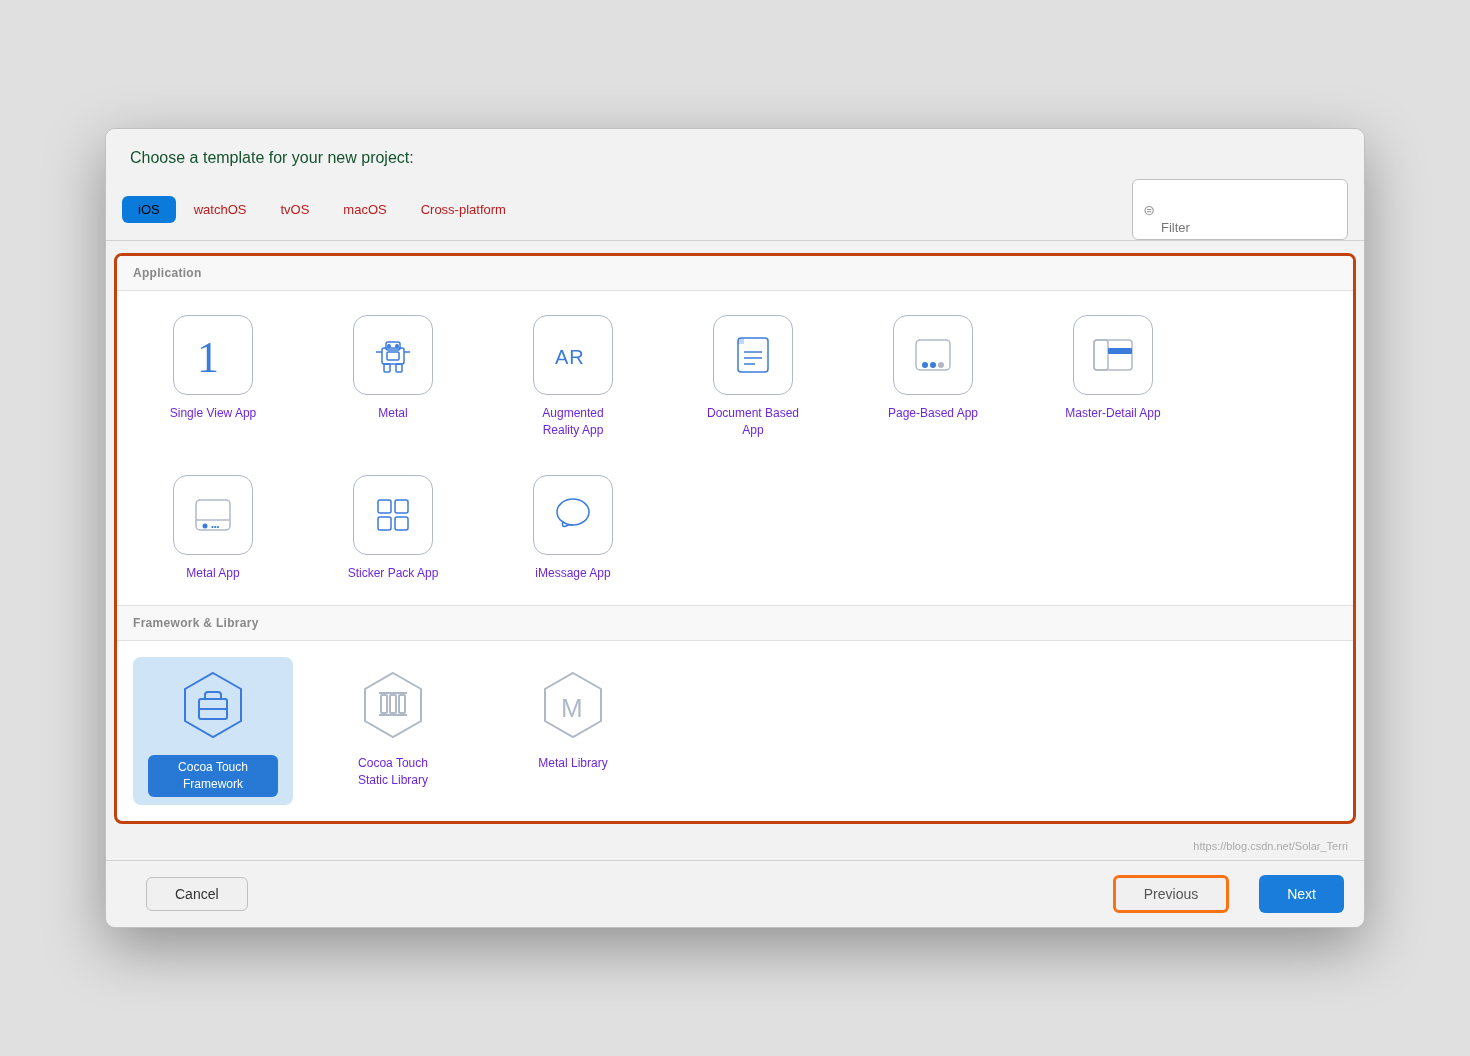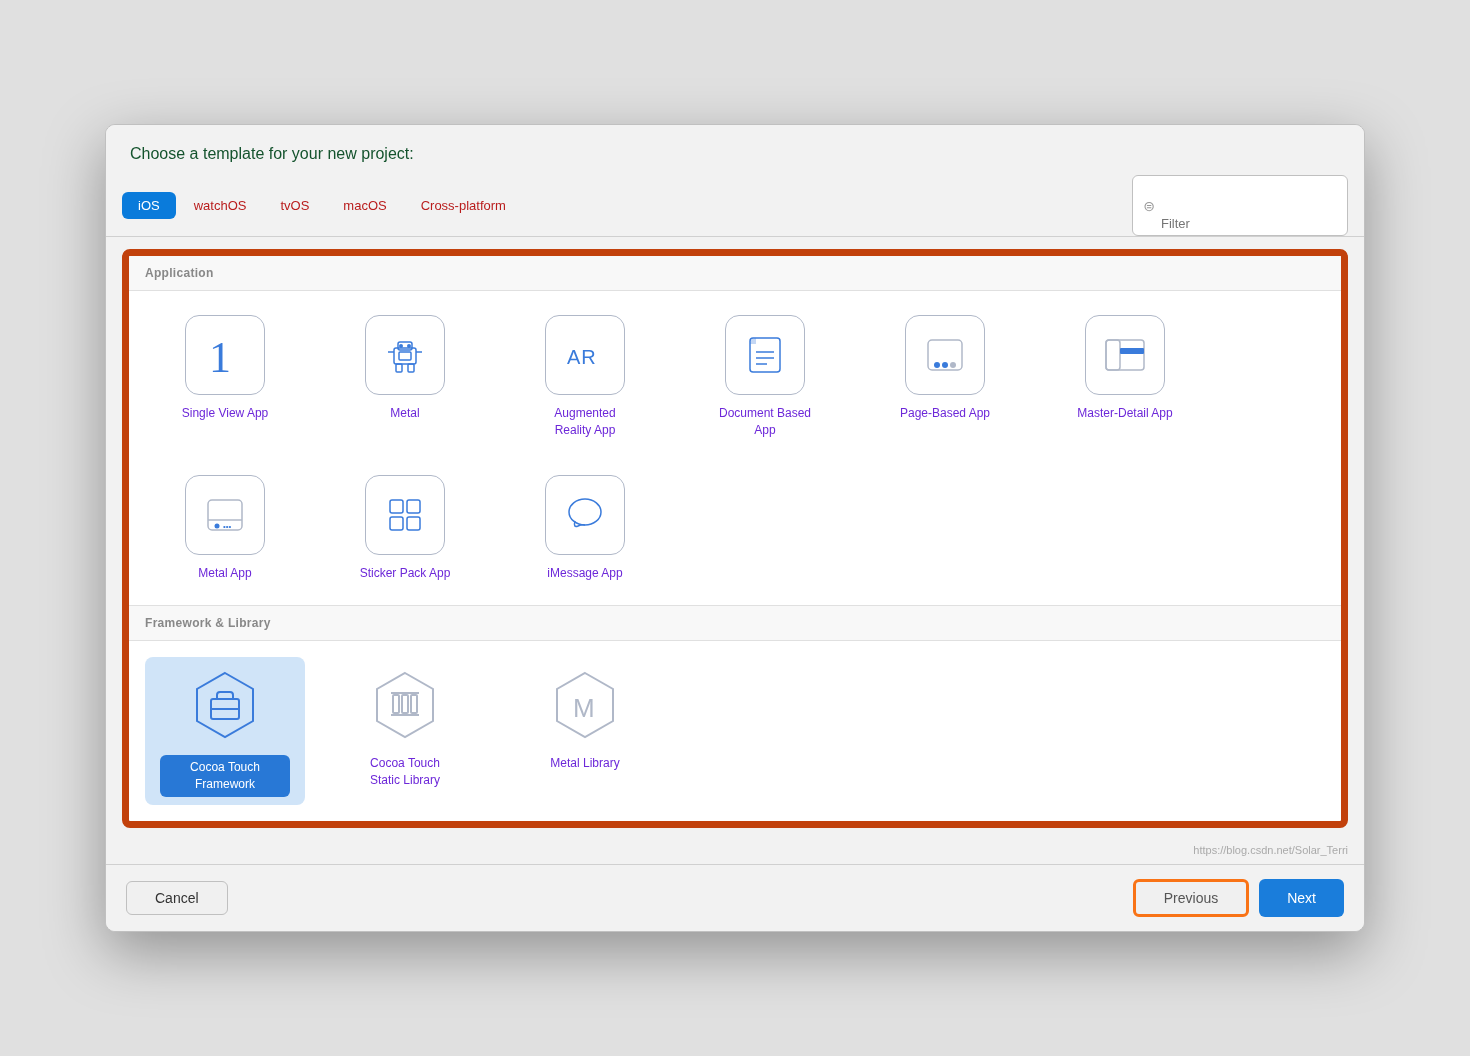--- a/index.html
+++ b/index.html
@@ -39,21 +39,21 @@
       padding: 6px 16px;
       font-size: 13px;
       border-radius: 6px;
       cursor: pointer;
       color: #b91c1c;
       border: none;
       background: transparent;
     }
     .tab.active {
       background: #0a7bdb;
-      color: #ffffff;
+      color: #000000;
       border-radius: 6px;
     }
     .filter-container {
       margin-left: auto;
       display: flex;
       align-items: center;
       border: 1px solid #c0c0c0;
       border-radius: 6px;
       padding: 4px 10px;
       background: #fff;
@@ -68,23 +68,23 @@
       border: none;
       outline: none;
       background: transparent;
       font-size: 13px;
       color: #aaa;
       flex: 1;
       margin-top: 36px;
     }
     .content-area {
       background: #fff;
-      margin: 12px 16px;
+      margin: 12px 8px;
       border-radius: 8px;
-      border: 7px solid #c2410c;
+      border: 3px solid #c2410c;
       overflow: hidden;
     }
     .section-header {
       padding: 10px 16px;
       font-size: 12px;
       font-weight: 600;
       color: #888;
       background: #f8f8f8;
       border-bottom: 1px solid #e0e0e0;
       letter-spacing: 0.3px;
@@ -164,20 +164,21 @@
       padding: 14px 20px;
       background: #f2f2f2;
       border-top: 1px solid #d0d0d0;
     }
     .btn {
       padding: 8px 28px;
       border-radius: 6px;
       font-size: 14px;
       cursor: pointer;
       border: none;
+      margin-left: 20px;
     }
     .btn-cancel {
       background: #f0f0f0;
       border: 1px solid #c0c0c0;
       color: #333;
     }
     .btn-primary {
       background: #1a7ddb;
       color: #fff;
     }

